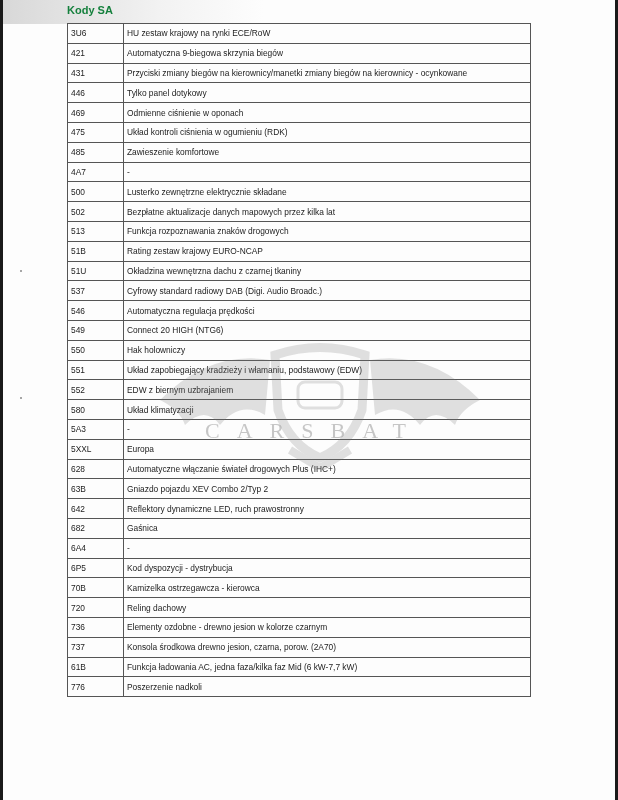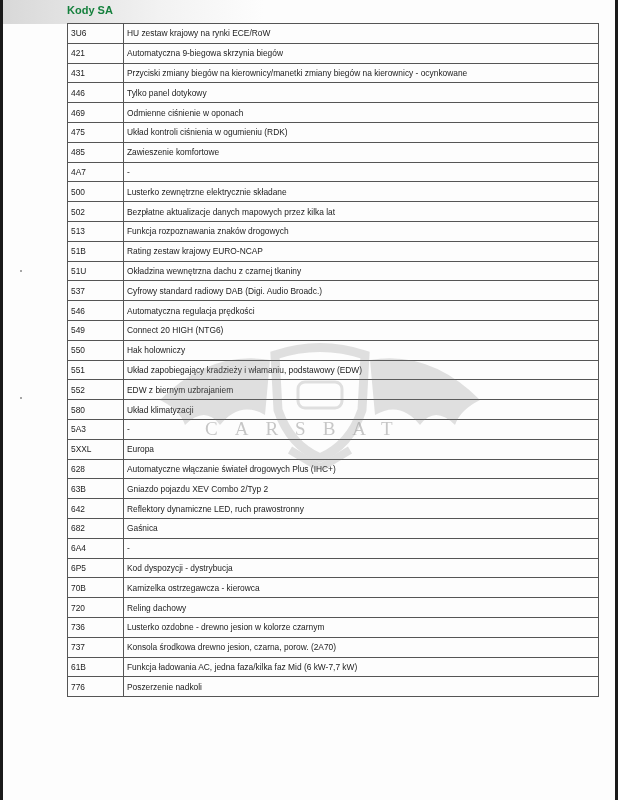--- a/index.html
+++ b/index.html
@@ -6,26 +6,26 @@
   body {
     width:618px; height:800px; overflow:hidden; position:relative;
     background:#fdfdfd;
     font-family:"Liberation Sans", sans-serif;
   }
   .edge-left { position:absolute; left:0; top:0; width:3px; height:800px; background:#1a1a1a; }
   .edge-right { position:absolute; right:0; top:0; width:3px; height:800px; background:#1a1a1a; }
   .topglow { position:absolute; left:3px; top:0; width:260px; height:24px;
     background:linear-gradient(90deg,#d8d8d8,#f2f2f2 60%,rgba(253,253,253,0)); }
   .title { position:absolute; left:67px; top:4px; font-size:11px; font-weight:bold; color:#15803d; }
-  table { position:absolute; left:67px; top:23px; width:532px; border-collapse:collapse; }
+  table { position:absolute; left:67px; top:23px; width:464px; border-collapse:collapse; }
   td { border:1px solid #555; height:18.8px; padding:0 0 0 3px; font-size:8.4px; color:#222; vertical-align:middle; white-space:nowrap; }
   td.code { width:52px; }
   .dot { position:absolute; width:2px; height:2px; background:#888; border-radius:50%; }
   .watermark { position:absolute; left:150px; top:340px; width:340px; height:130px; pointer-events:none; opacity:0.22; }
-  .wm-text { position:absolute; left:205px; top:418px; font-family:"Liberation Serif", serif; font-size:19px; letter-spacing:17px; color:#9a9a9a; opacity:0.55; }
+  .wm-text { position:absolute; left:205px; top:418px; font-family:"Liberation Serif", serif; font-size:22px; letter-spacing:17px; color:#9a9a9a; opacity:0.55; }
 </style>
 </head>
 <body>
 
 <div class="edge-left"></div>
 <div class="edge-right"></div>
 <div class="topglow"></div>
 
 <div class="title">Kody SA</div>
 
@@ -146,21 +146,21 @@
       <tr>
         <td class="code">70B</td>
         <td>Kamizelka ostrzegawcza - kierowca</td>
       </tr>
       <tr>
         <td class="code">720</td>
         <td>Reling dachowy</td>
       </tr>
       <tr>
         <td class="code">736</td>
-        <td>Lusterko ozdobne - drewno jesion w kolorze czarnym</td>
+        <td>Elementy ozdobne - drewno jesion w kolorze czarnym</td>
       </tr>
       <tr>
         <td class="code">737</td>
         <td>Konsola środkowa drewno jesion, czarna, porow. (2A70)</td>
       </tr>
       <tr>
         <td class="code">61B</td>
         <td>Funkcja ładowania AC, jedna faza/kilka faz Mid (6 kW-7,7 kW)</td>
       </tr>
       <tr>

